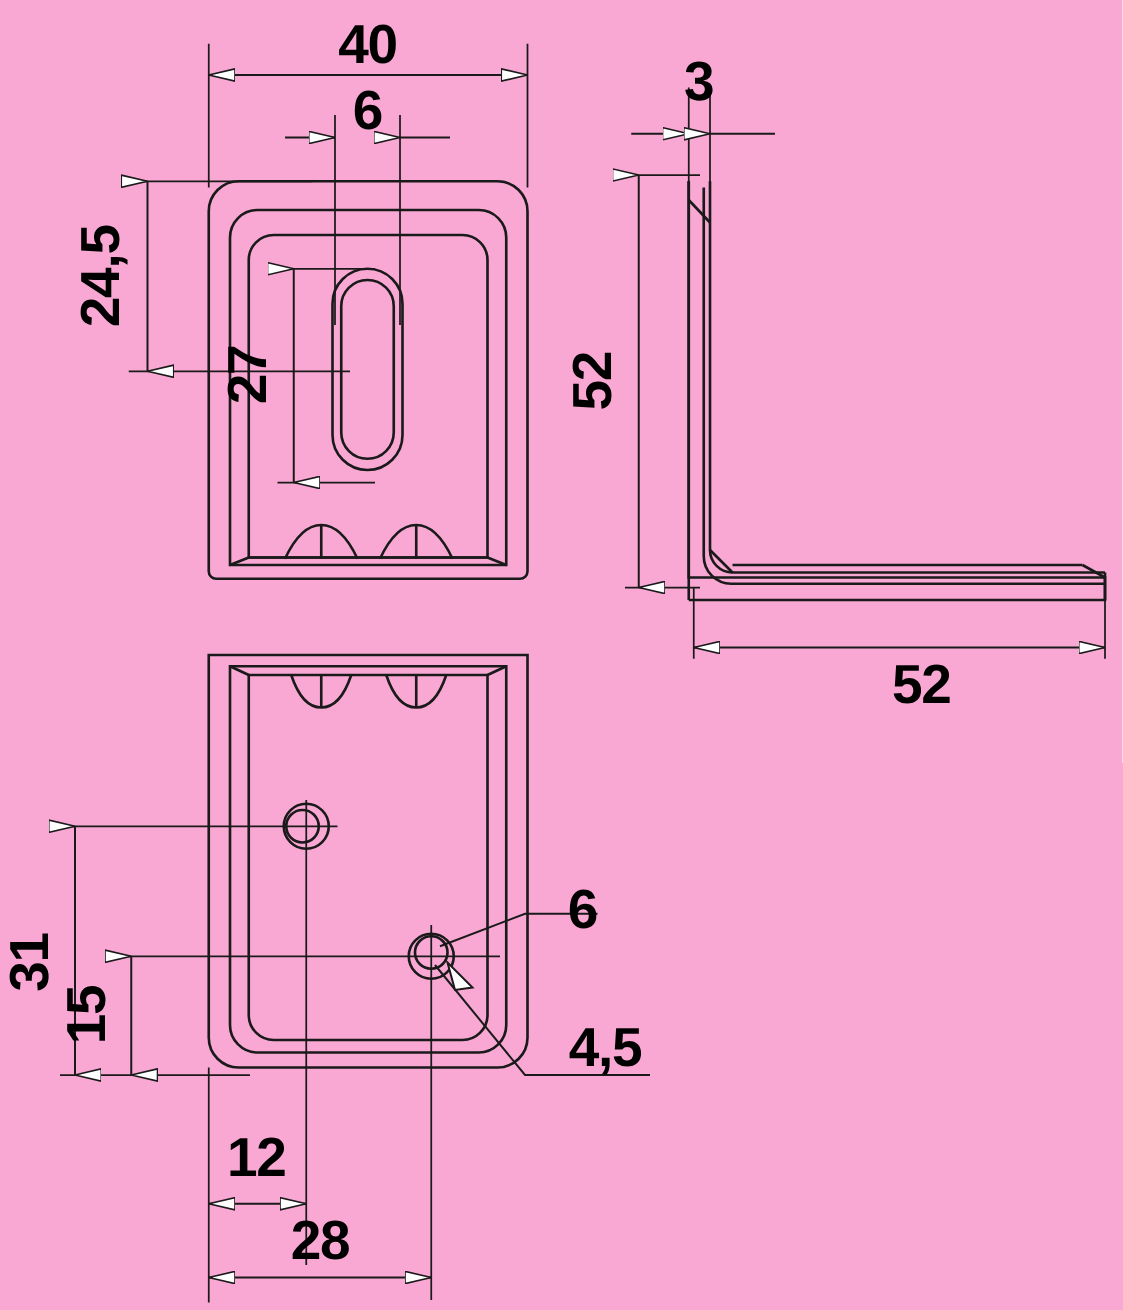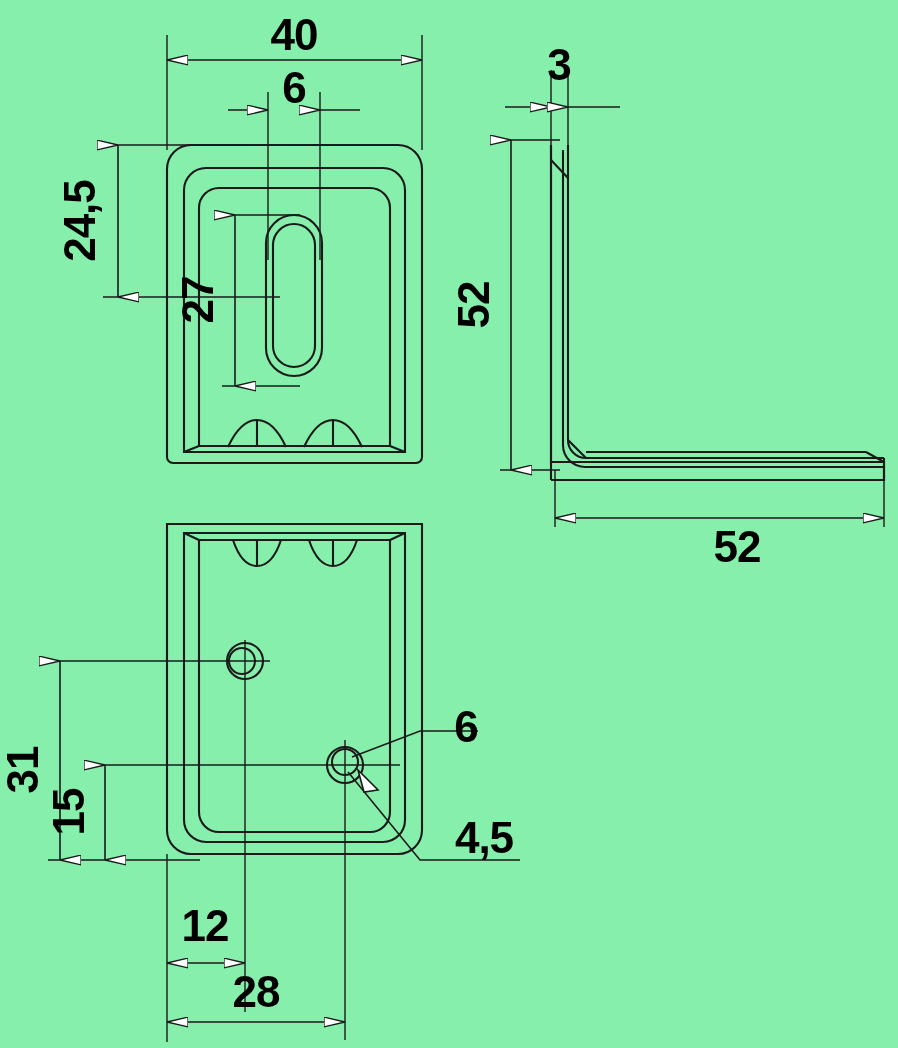--- a/index.html
+++ b/index.html
@@ -8,21 +8,21 @@
     padding: 0;
     background: #ffffff;
   }
   body {
     font-family: "Liberation Sans", sans-serif;
   }
   #sheet {
     position: relative;
     width: 898px;
     height: 1048px;
-    background: #86efac;
+    background: #f9a8d4;
     overflow: hidden;
   }
   #drawing {
     position: absolute;
     top: 0;
     left: 0;
     width: 898px;
     height: 1048px;
   }
   .dim-text {

